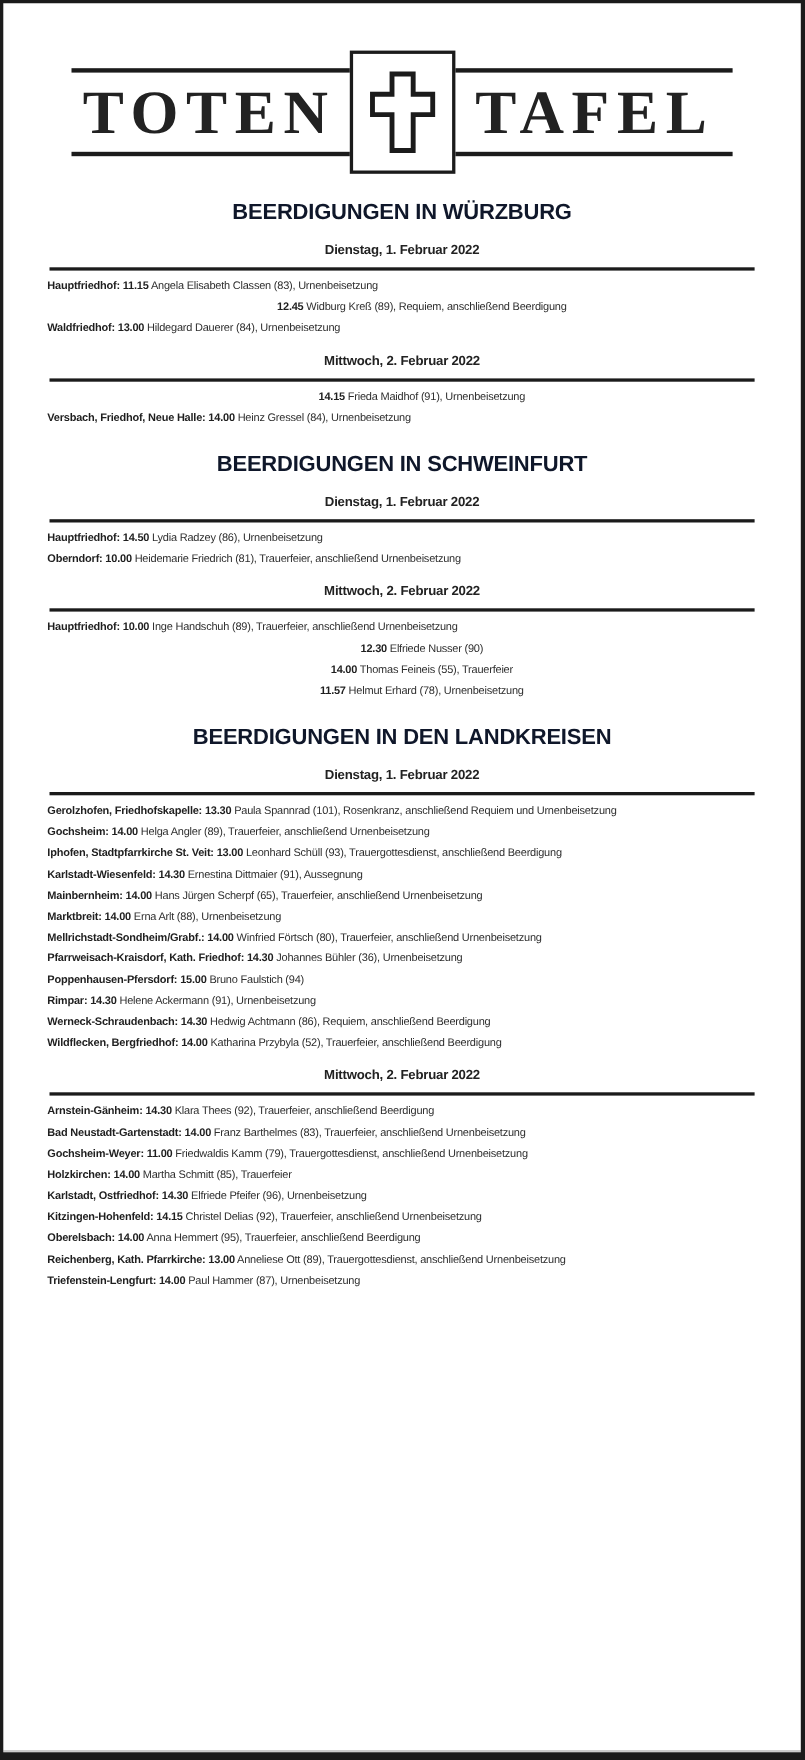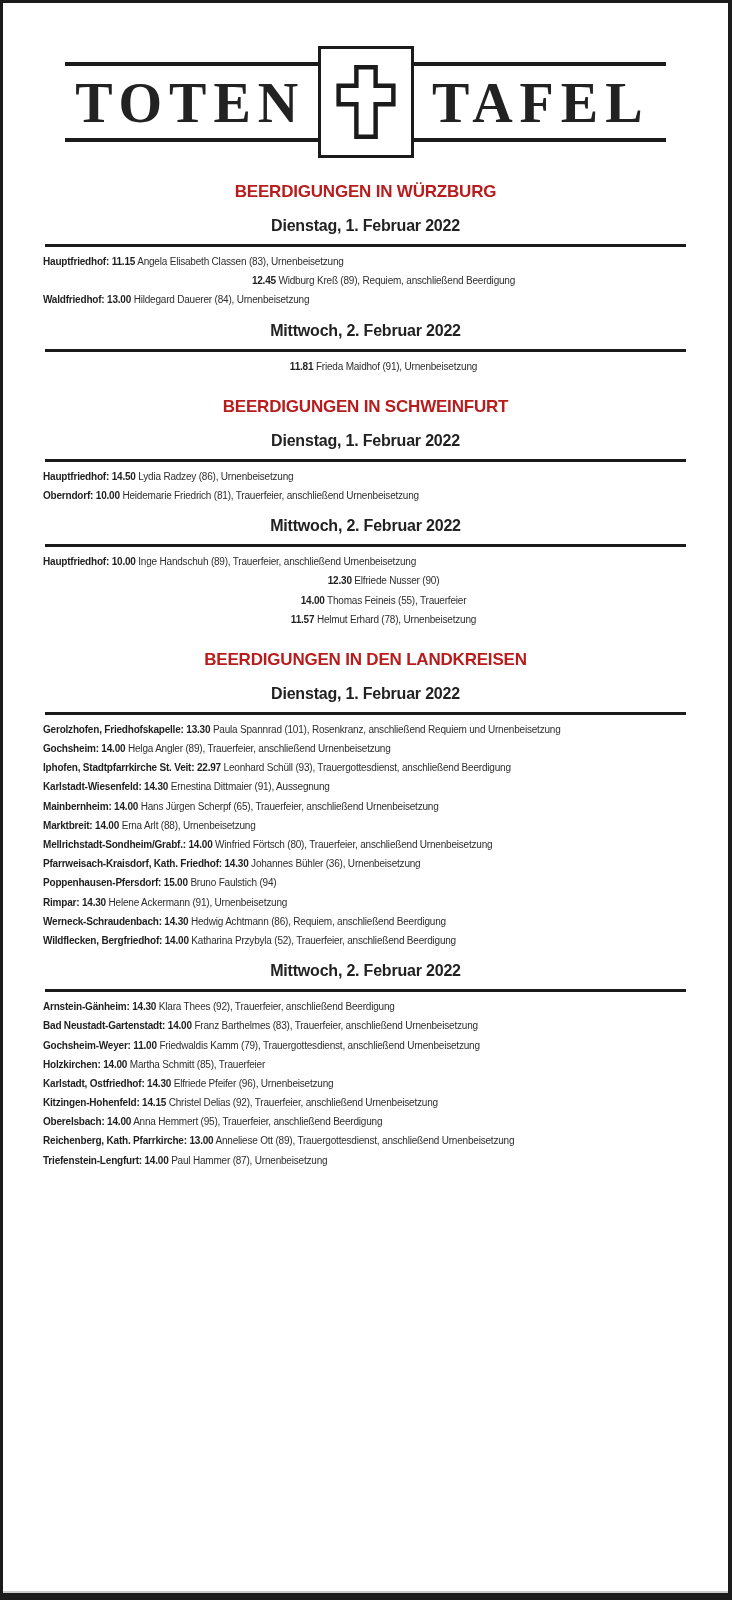--- a/index.html
+++ b/index.html
@@ -32,25 +32,25 @@
   }
   .cross-box {
     box-sizing: border-box; width: 96px; height: 112px;
     background: #ffffff; border: 3px solid #1b1b1b;
     display: flex; align-items: center; justify-content: center;
   }
 
   
   .section-title {
     margin: 24px 0 0 0; text-align: center;
-    font-size: 17px; font-weight: bold; letter-spacing: -0.2px; color: #b91c1c;
+    font-size: 20px; font-weight: bold; letter-spacing: -0.2px; color: #0f172a;
   }
   .day-heading {
     margin: 15px 0 9px 0; text-align: center;
-    font-size: 16px; font-weight: bold; letter-spacing: -0.2px; color: #222222;
+    font-size: 12px; font-weight: bold; letter-spacing: -0.2px; color: #222222;
   }
   .rule { height: 3px; background: #1b1b1b; margin: 0 2px 8px 2px; }
 
   .entry {
     margin: 6px 0; padding-left: 36px; text-indent: -36px;
     font-size: 10px; line-height: 1.32; letter-spacing: -0.2px; color: #2e2e2e;
   }
   .entry.cont { padding-left: 72px; text-align: center; }
   .entry b { color: #1f1f1f; }
 </style>
@@ -77,42 +77,43 @@
     <main id="sections">
         <section class="section">
           <h2 class="section-title">BEERDIGUNGEN IN WÜRZBURG</h2>
           <h3 class="day-heading">Dienstag, 1. Februar 2022</h3>
           <div class="rule"></div>
           <p class="entry"><b>Hauptfriedhof: 11.15</b> Angela Elisabeth Classen (83), Urnenbeisetzung</p>
           <p class="entry cont"><b>12.45</b> Widburg Kreß (89), Requiem, anschließend Beerdigung</p>
           <p class="entry"><b>Waldfriedhof: 13.00</b> Hildegard Dauerer (84), Urnenbeisetzung</p>
           <h3 class="day-heading">Mittwoch, 2. Februar 2022</h3>
           <div class="rule"></div>
-          <p class="entry cont"><b>11.81</b> Frieda Maidhof (91), Urnenbeisetzung</p>
+          <p class="entry cont"><b>14.15</b> Frieda Maidhof (91), Urnenbeisetzung</p>
+          <p class="entry"><b>Versbach, Friedhof, Neue Halle: 14.00</b> Heinz Gressel (84), Urnenbeisetzung</p>
         </section>
         <section class="section">
           <h2 class="section-title">BEERDIGUNGEN IN SCHWEINFURT</h2>
           <h3 class="day-heading">Dienstag, 1. Februar 2022</h3>
           <div class="rule"></div>
           <p class="entry"><b>Hauptfriedhof: 14.50</b> Lydia Radzey (86), Urnenbeisetzung</p>
           <p class="entry"><b>Oberndorf: 10.00</b> Heidemarie Friedrich (81), Trauerfeier, anschließend Urnenbeisetzung</p>
           <h3 class="day-heading">Mittwoch, 2. Februar 2022</h3>
           <div class="rule"></div>
           <p class="entry"><b>Hauptfriedhof: 10.00</b> Inge Handschuh (89), Trauerfeier, anschließend Urnenbeisetzung</p>
           <p class="entry cont"><b>12.30</b> Elfriede Nusser (90)</p>
           <p class="entry cont"><b>14.00</b> Thomas Feineis (55), Trauerfeier</p>
           <p class="entry cont"><b>11.57</b> Helmut Erhard (78), Urnenbeisetzung</p>
         </section>
         <section class="section">
           <h2 class="section-title">BEERDIGUNGEN IN DEN LANDKREISEN</h2>
           <h3 class="day-heading">Dienstag, 1. Februar 2022</h3>
           <div class="rule"></div>
           <p class="entry"><b>Gerolzhofen, Friedhofskapelle: 13.30</b> Paula Spannrad (101), Rosenkranz, anschließend Requiem und Urnenbeisetzung</p>
           <p class="entry"><b>Gochsheim: 14.00</b> Helga Angler (89), Trauerfeier, anschließend Urnenbeisetzung</p>
-          <p class="entry"><b>Iphofen, Stadtpfarrkirche St. Veit: 22.97</b> Leonhard Schüll (93), Trauergottesdienst, anschließend Beerdigung</p>
+          <p class="entry"><b>Iphofen, Stadtpfarrkirche St. Veit: 13.00</b> Leonhard Schüll (93), Trauergottesdienst, anschließend Beerdigung</p>
           <p class="entry"><b>Karlstadt-Wiesenfeld: 14.30</b> Ernestina Dittmaier (91), Aussegnung</p>
           <p class="entry"><b>Mainbernheim: 14.00</b> Hans Jürgen Scherpf (65), Trauerfeier, anschließend Urnenbeisetzung</p>
           <p class="entry"><b>Marktbreit: 14.00</b> Erna Arlt (88), Urnenbeisetzung</p>
           <p class="entry"><b>Mellrichstadt-Sondheim/Grabf.: 14.00</b> Winfried Förtsch (80), Trauerfeier, anschließend Urnenbeisetzung</p>
           <p class="entry"><b>Pfarrweisach-Kraisdorf, Kath. Friedhof: 14.30</b> Johannes Bühler (36), Urnenbeisetzung</p>
           <p class="entry"><b>Poppenhausen-Pfersdorf: 15.00</b> Bruno Faulstich (94)</p>
           <p class="entry"><b>Rimpar: 14.30</b> Helene Ackermann (91), Urnenbeisetzung</p>
           <p class="entry"><b>Werneck-Schraudenbach: 14.30</b> Hedwig Achtmann (86), Requiem, anschließend Beerdigung</p>
           <p class="entry"><b>Wildflecken, Bergfriedhof: 14.00</b> Katharina Przybyla (52), Trauerfeier, anschließend Beerdigung</p>
           <h3 class="day-heading">Mittwoch, 2. Februar 2022</h3>

